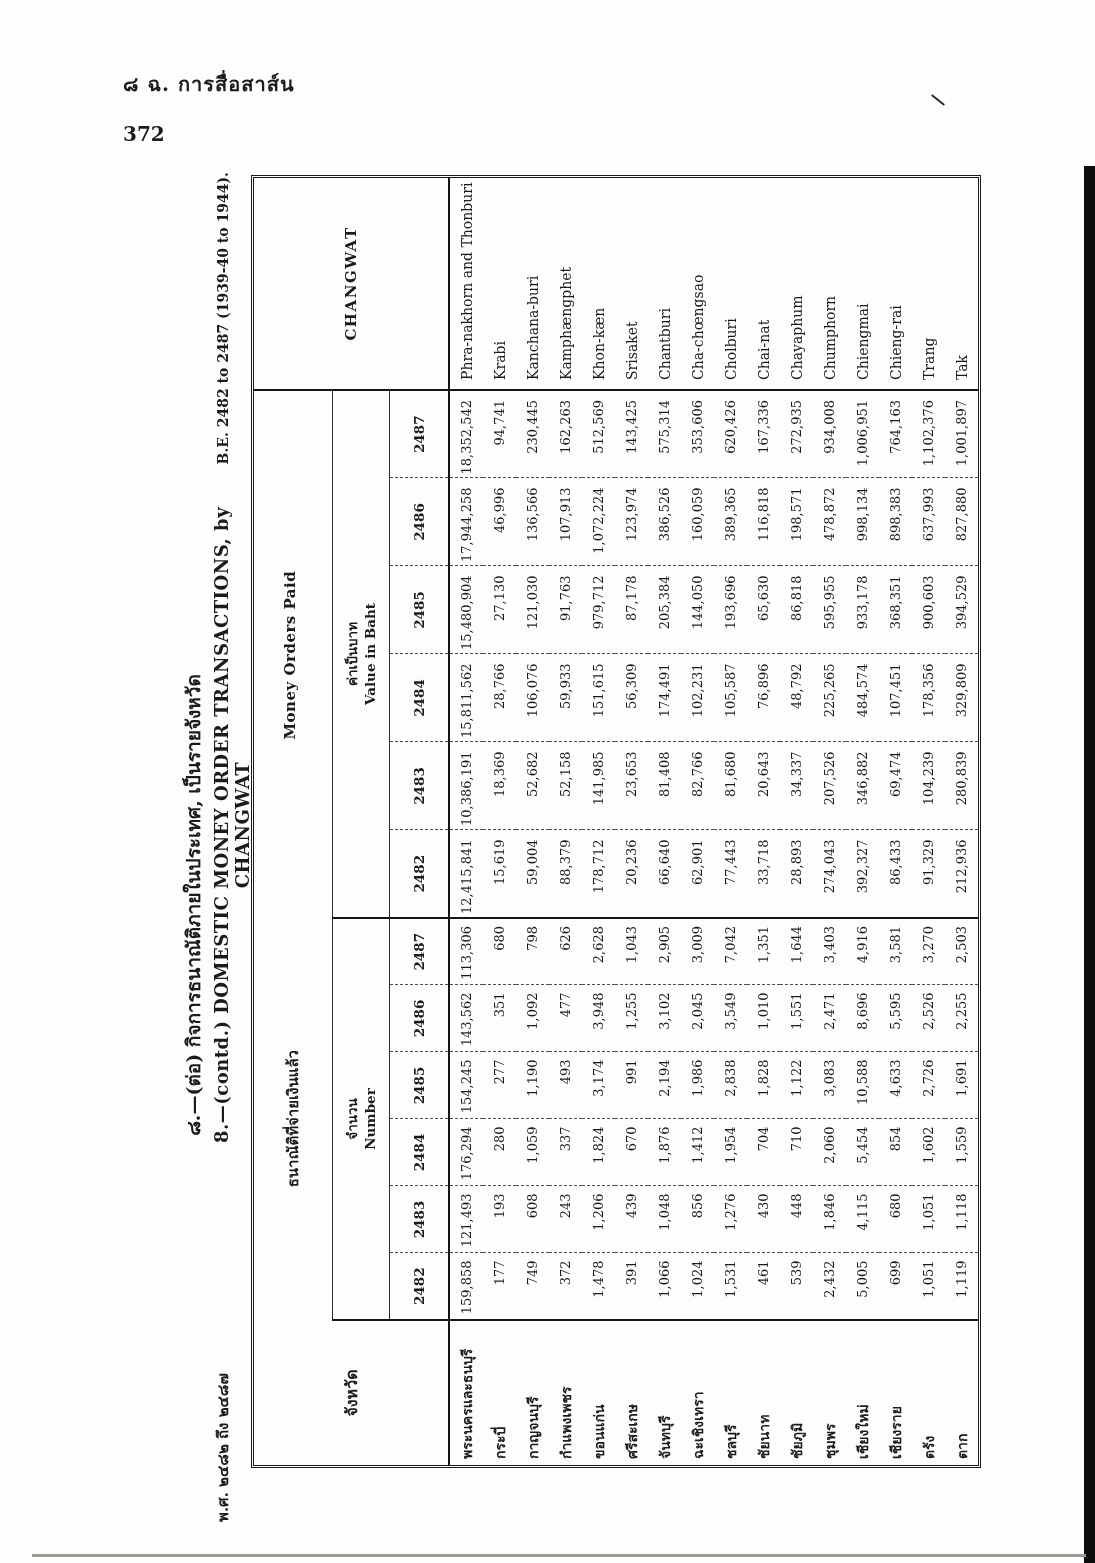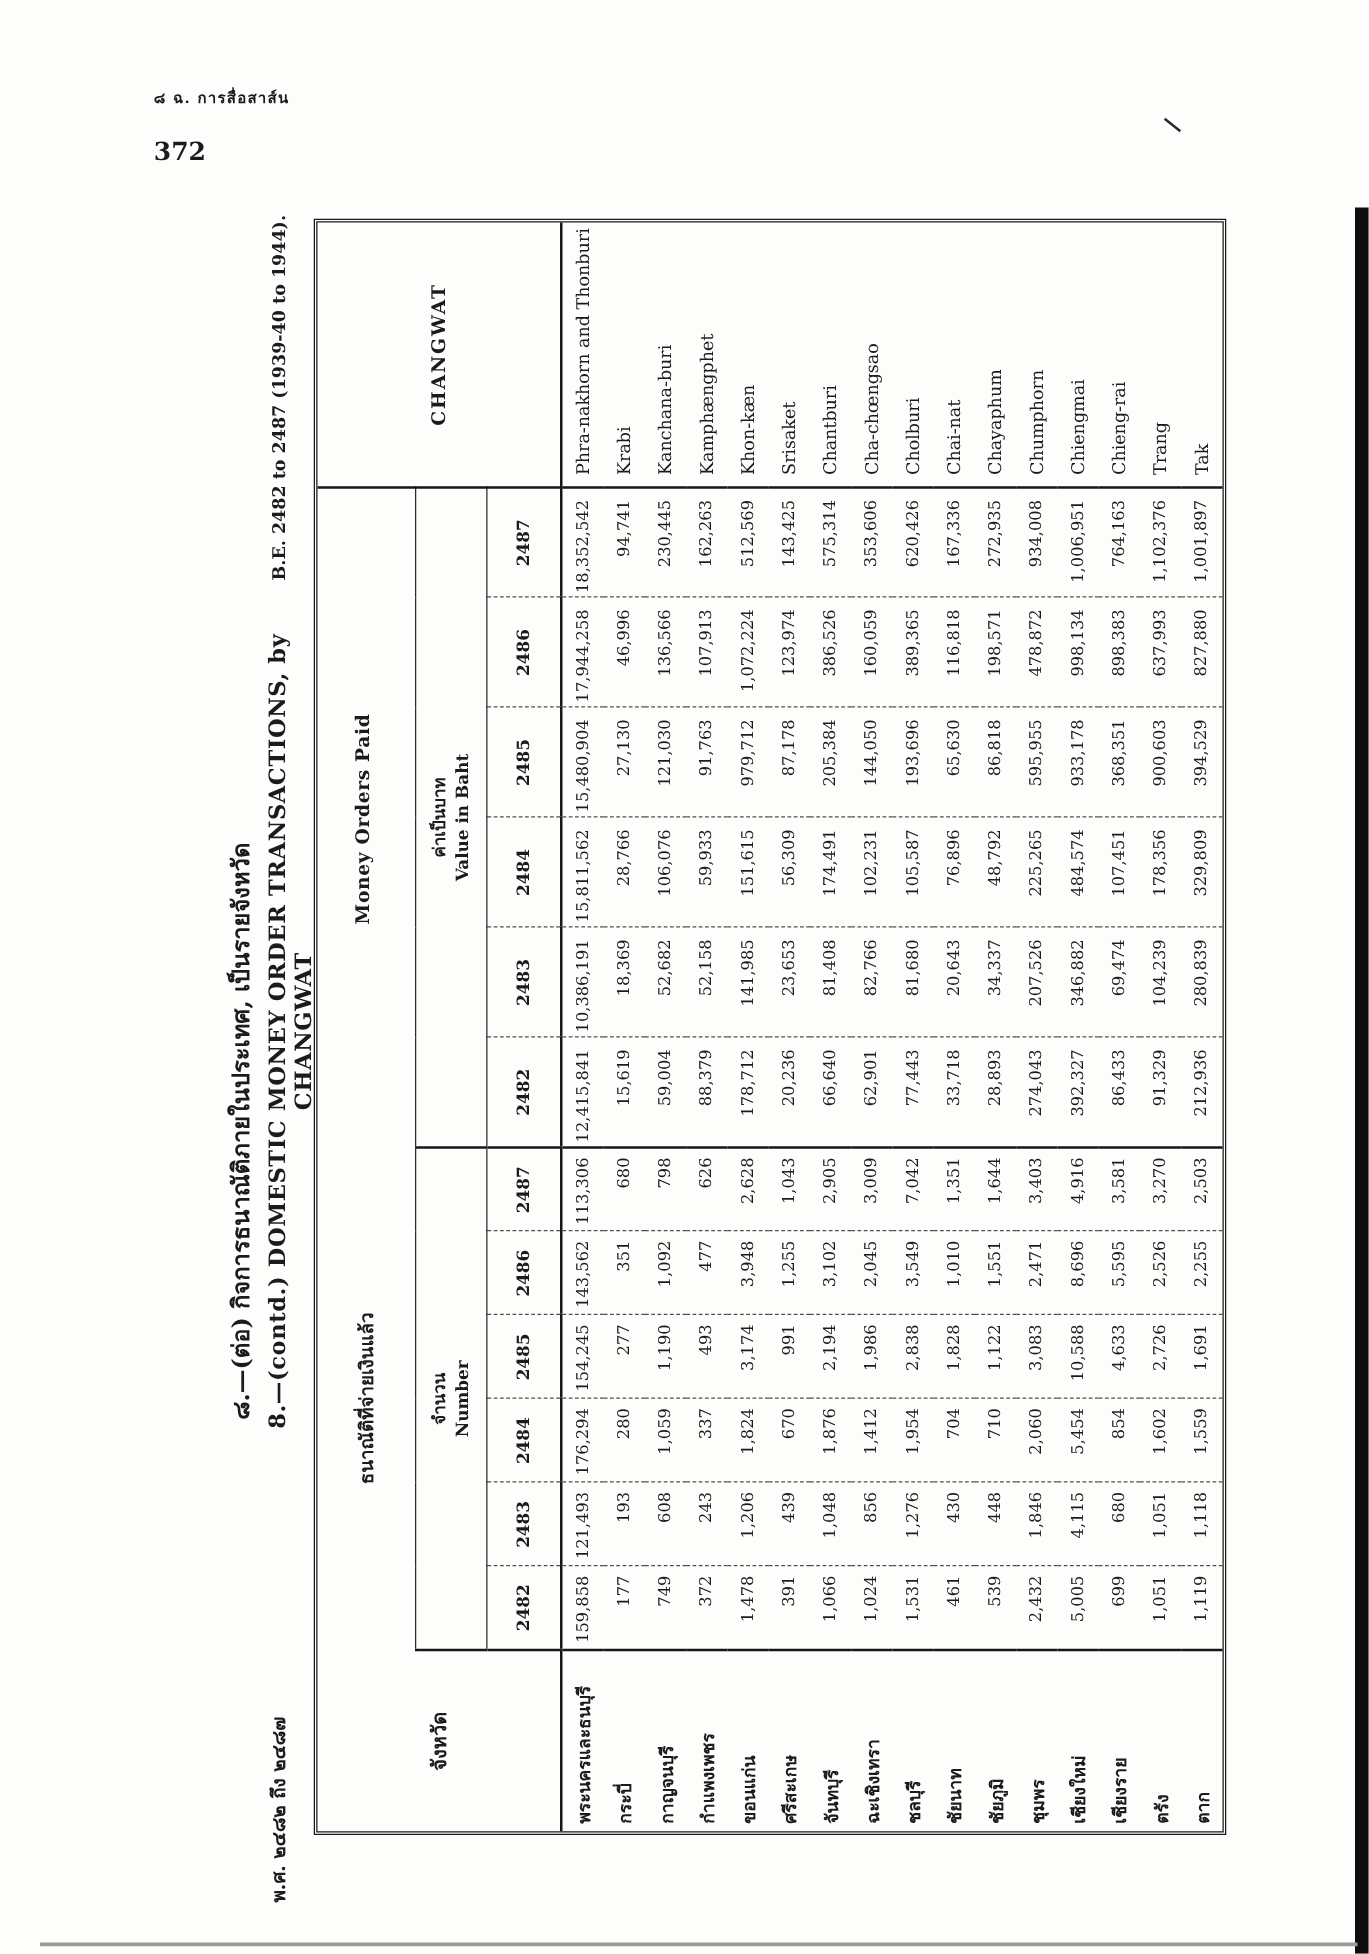--- a/index.html
+++ b/index.html
@@ -3,21 +3,21 @@
 <meta charset="utf-8">
 <style>
   html,body{margin:0;padding:0;}
   body{
     width:1095px;height:1563px;position:relative;overflow:hidden;
     background:#fdfdfb;color:#1b1b1b;
     font-family:"DejaVu Serif","Liberation Serif",serif;
   }
   
   .page-head{position:absolute;left:123px;top:68px;}
-  .section-label{font-size:12px;font-weight:bold;letter-spacing:1px;}
+  .section-label{font-size:20px;font-weight:bold;letter-spacing:1px;}
   .page-number{font-size:20px;font-weight:bold;margin-top:22px;}
   .scan-bar-right{position:absolute;right:0;top:166px;width:11px;height:1397px;background:#0d0d0d;}
   .scan-bar-bottom{position:absolute;left:32px;top:1554px;width:1054px;height:3px;background:#9a9a96;}
   .mark-backslash{position:absolute;left:930px;top:99px;width:16px;height:2px;background:#2a2a2a;transform:rotate(38deg);}
   
   .rot{
     position:absolute;left:170px;top:1550px;width:1380px;height:840px;
     transform:rotate(-90deg);transform-origin:0 0;
     padding-top:10px;box-sizing:border-box;
   }

